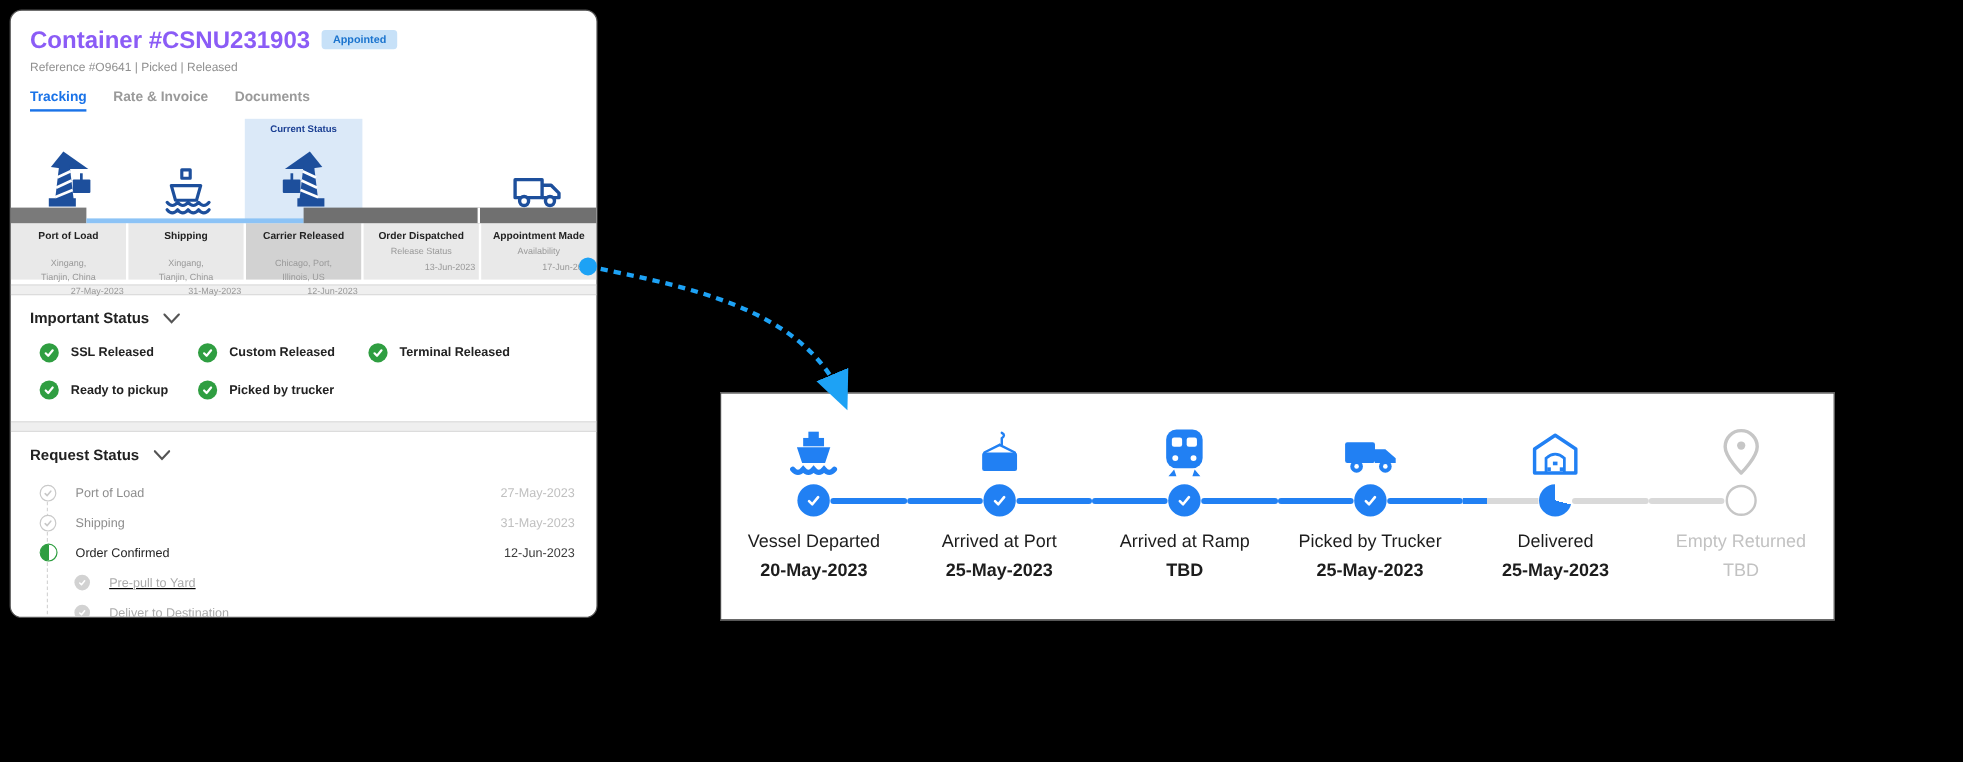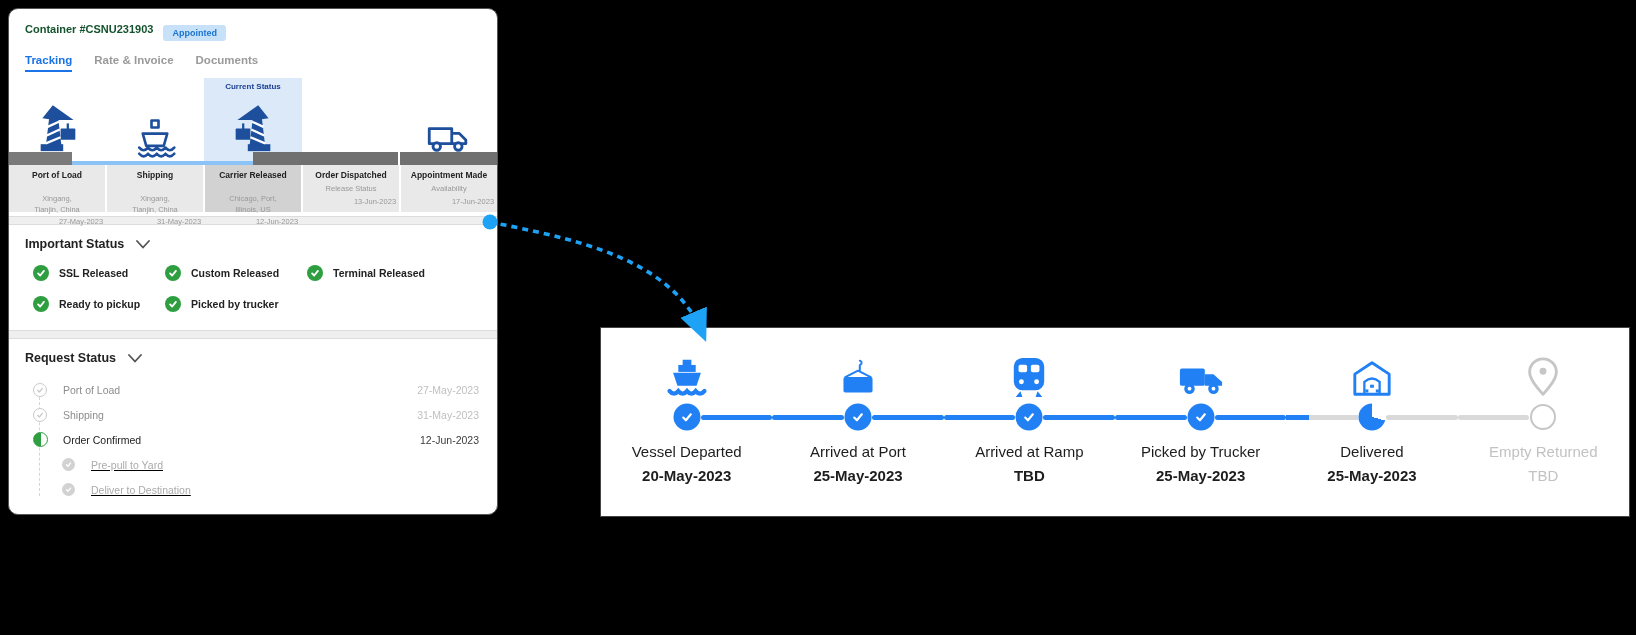--- a/index.html
+++ b/index.html
@@ -7,21 +7,21 @@
   .stage { position:relative; width:1636px; height:635px; }
 
   
   .panel-left {
     position:absolute; left:8px; top:8px; width:490px; height:507px;
     background:#fff; border-radius:10px; border:1px solid #555;
     box-shadow:0 0 14px rgba(0,0,0,.9); overflow:hidden;
   }
   .pl-header { padding:14px 16px 0 16px; }
   .pl-title-row { display:flex; align-items:flex-start; gap:10px; }
-  .pl-title { font-size:11px; font-weight:700; color:#14532d; }
+  .pl-title { font-size:20px; font-weight:700; color:#8b5cf6; }
   .badge { background:#c7e1f8; color:#1b74ce; font-size:9px; font-weight:700;
            padding:3px 9px; border-radius:3px; margin-top:2px; }
   .pl-sub { font-size:10px; color:#8f8f8f; margin-top:5px; }
   .tabs { display:flex; gap:22px; padding:0 16px; margin-top:13px; }
   .tab { font-size:11.5px; font-weight:700; color:#9a9a9a; padding-bottom:4px; cursor:pointer; }
   .tab.active { color:#1a73e8; border-bottom:2.5px solid #1a73e8; }
 
   
   .timeline { position:relative; width:100%; height:134px; margin-top:6px; }
   .tl-highlight { position:absolute; left:40%; width:20%; top:0; height:87px; background:#dbe9f8; }
@@ -63,21 +63,21 @@
                  background:linear-gradient(90deg,#2f9e41 0 50%,#fff 50%); }
   .pend-circle { width:13px; height:13px; border-radius:50%; background:#d2d2d2; display:flex; align-items:center; justify-content:center; }
   .req-label { font-size:10.5px; color:#8d8d8d; margin-left:8px; }
   .req-label.bold { font-weight:400; color:#222; }
   .req-label.muted { color:#ababab; }
   .req-date { margin-left:auto; font-size:10.5px; color:#c0c0c0; padding-right:2px; }
   .req-date.dark { color:#3c3c3c; }
 
   
   .panel-right {
-    position:absolute; left:600px; top:327px; width:1030px; height:190px;
+    position:absolute; left:600px; top:327px; width:929px; height:190px;
     background:#fff; border:1px solid #444; box-shadow:0 0 12px rgba(0,0,0,.9);
   }
   .steps { display:flex; padding-top:26px; }
   .step { flex:1; display:flex; flex-direction:column; align-items:center; }
   .step-icon { height:44px; display:flex; align-items:flex-end; justify-content:center; }
   .node-row { position:relative; width:100%; height:30px; margin-top:4px; }
   .seg { position:absolute; top:13px; height:5px; border-radius:3px; }
   .seg.left { left:0; width:calc(50% - 14px); }
   .seg.right { right:0; width:calc(50% - 14px); }
   .seg.blue { background:#2180f3; }
@@ -99,20 +99,21 @@
 
 <div class="stage">
 
   <div class="panel-left">
 
     <div class="pl-header">
       <div class="pl-title-row">
         <div class="pl-title">Container #CSNU231903</div>
         <div class="badge">Appointed</div>
       </div>
+      <div class="pl-sub">Reference #O9641 | Picked | Released</div>
     </div>
 
     <div class="tabs">
       <div class="tab active">Tracking</div>
       <div class="tab">Rate &amp; Invoice</div>
       <div class="tab">Documents</div>
     </div>
 
     <div class="timeline">
       <div class="tl-highlight"></div>

